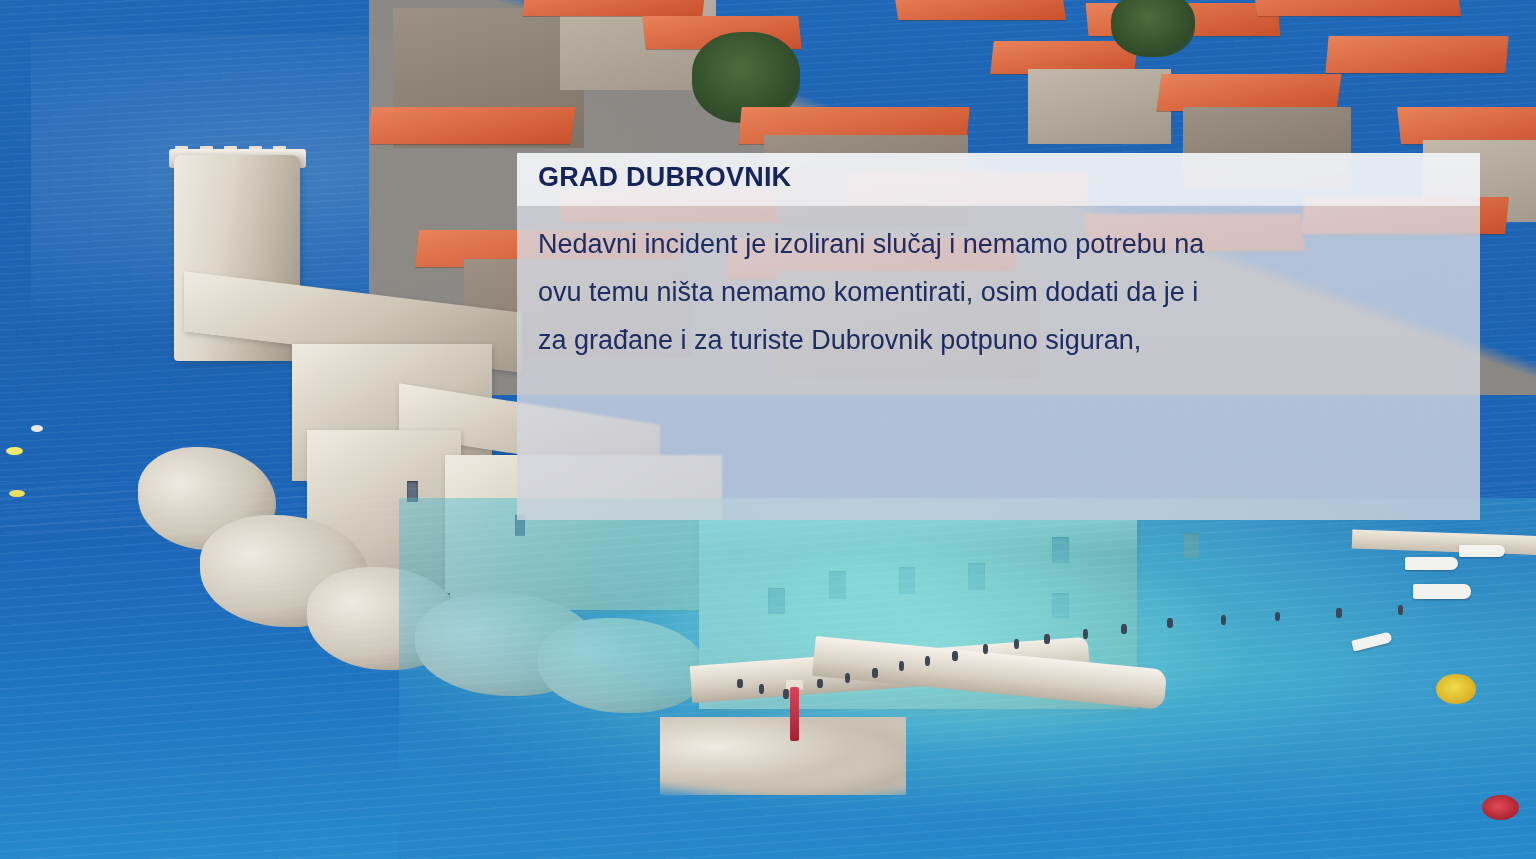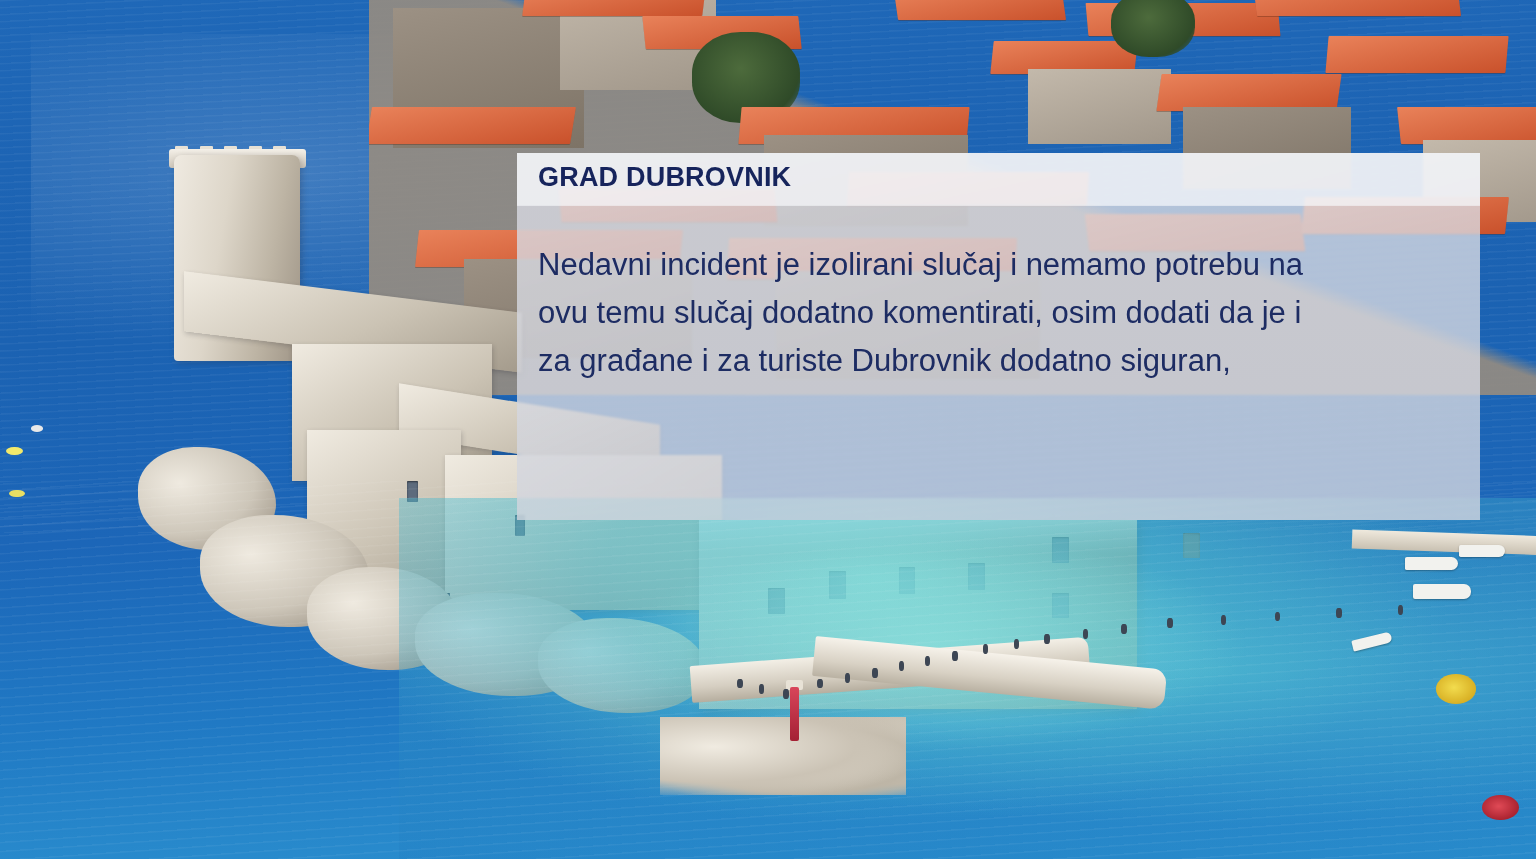--- a/index.html
+++ b/index.html
@@ -188,22 +188,22 @@
     background:rgba(243,244,247,.55);
   }
   .panel-title{
     position:absolute;left:21px;top:9px;
     font-size:27px;font-weight:bold;
     letter-spacing:.2px;
     color:#16245c;
     white-space:nowrap;
   }
   .panel-body{
-    position:absolute;left:21px;top:88px;width:925px;
-    font-size:31px;
+    position:absolute;left:21px;top:67px;width:925px;
+    font-size:27px;
     line-height:48px;
     color:#1d2c63;
     font-weight:400;
   }
   .panel-body .ln{display:block;white-space:nowrap;}
 </style>
 </head>
 <body>
 
 <div class="stage">
@@ -321,18 +321,18 @@
     <div class="kayak" style="left:2.0%;top:49.5%;width:0.8%;height:0.8%;background:#e8e8e8;"></div>
   </div>
 
   <div class="panel">
     <div class="panel-title-band"></div>
 
     <div class="panel-title">GRAD DUBROVNIK</div>
 
     <div class="panel-body">
       <span class="ln">Nedavni incident je izolirani slučaj i nemamo potrebu na</span>
-      <span class="ln">ovu temu slučaj dodatno komentirati, osim dodati da je i</span>
-      <span class="ln">za građane i za turiste Dubrovnik dodatno siguran,</span>
+      <span class="ln">ovu temu ništa nemamo komentirati, osim dodati da je i</span>
+      <span class="ln">za građane i za turiste Dubrovnik potpuno siguran,</span>
     </div>
   </div>
 
 </div>
 
 </body></html>

